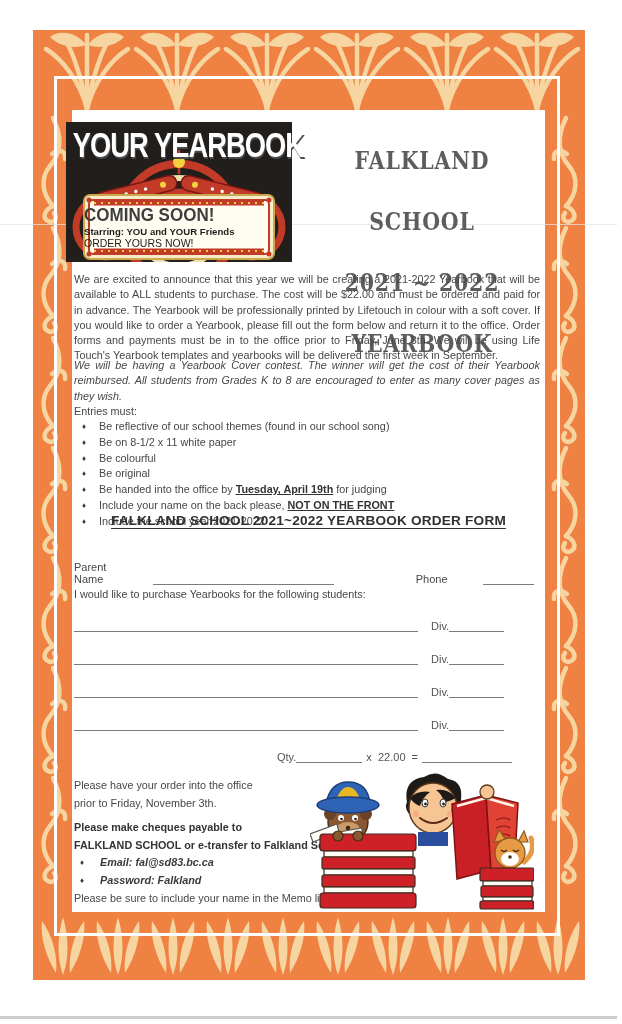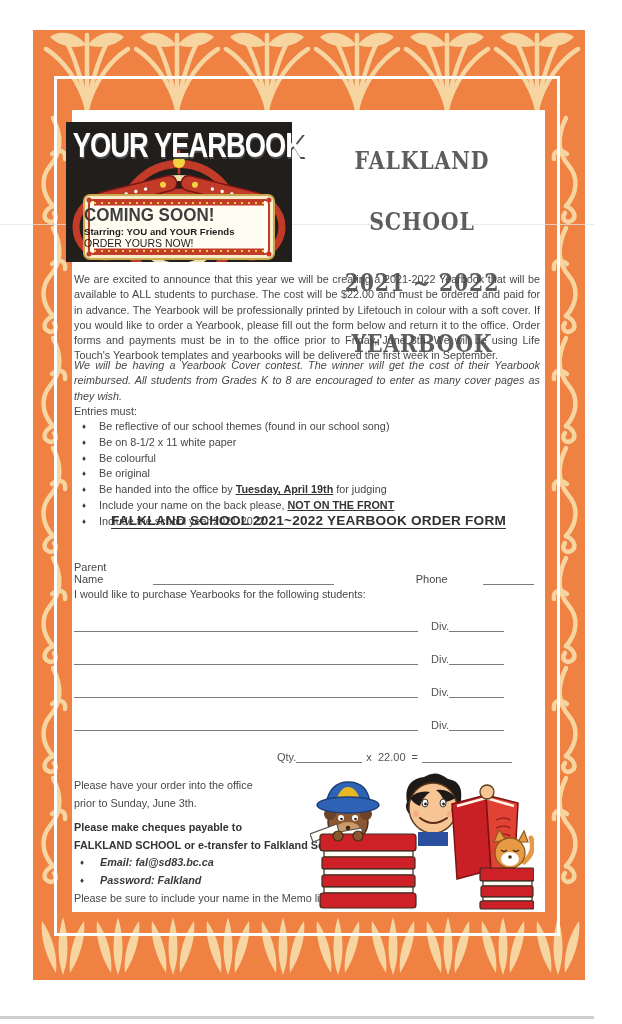--- a/index.html
+++ b/index.html
@@ -1,17 +1,17 @@
 <!DOCTYPE html>
 <html style="--border-orange: #EF8142; --border-cream: #F6D5A0; --marquee-red: #C23B28; --marquee-gold: #F3D23D; --book-red: #CE2127; --title-gray: #5D5D5D; --text-gray: #474747; --line-gray: #7C7C7C;"><head>
 <meta charset="utf-8">
 <style>
   html,body{margin:0;padding:0;background:#fff;}
   .page{position:relative;width:594px;height:1024px;background:#fff;overflow:hidden;
-        font-family:"Liberation Sans",sans-serif;color:var(--text-gray,#474747);}
+        font-family:"Liberation Sans",sans-serif;color:var(--text-gray,#474747);padding-left:23px;}
 
   
   .frame-svg{position:absolute;left:0;top:0;}
   .f-orange{fill:var(--border-orange,#EF8142);}
   .f-cream{fill:var(--border-cream,#F6D5A0);}
   .s-cream{stroke:var(--border-cream,#F6D5A0);fill:none;stroke-width:4.5;stroke-linecap:round;}
   .white-outline{position:absolute;left:54px;top:76px;width:500px;height:854px;
                  border:3px solid #fff;pointer-events:none;}
   .scan-crease{position:absolute;left:0;top:224px;width:622px;height:1px;background:#e3e3e3;opacity:.75;}
   .scan-line-bottom{position:absolute;left:0;top:1016px;width:622px;height:3px;background:#cdcdcd;}
@@ -261,21 +261,21 @@
   </div>
 
   <div class="qty-row">
     <span>Qty.</span>
     <span class="fline qty-line"></span>
     <span class="mult">x  22.00  =</span>
     <span class="fline total-line"></span>
   </div>
 
   <div class="note n1">Please have your order into the office</div>
-  <div class="note n2">prior to Sunday, June 3th.</div>
+  <div class="note n2">prior to Friday, November 3th.</div>
   <div class="note bold-note c1">Please make cheques payable to</div>
   <div class="note bold-note c2">FALKLAND SCHOOL or e-transfer to Falkland School</div>
 
   <div class="pay-item pi1">
     <span class="diamond">♦</span>
     <span class="it">Email: fal@sd83.bc.ca</span>
   </div>
   <div class="pay-item pi2">
     <span class="diamond">♦</span>
     <span class="it">Password: Falkland</span>

